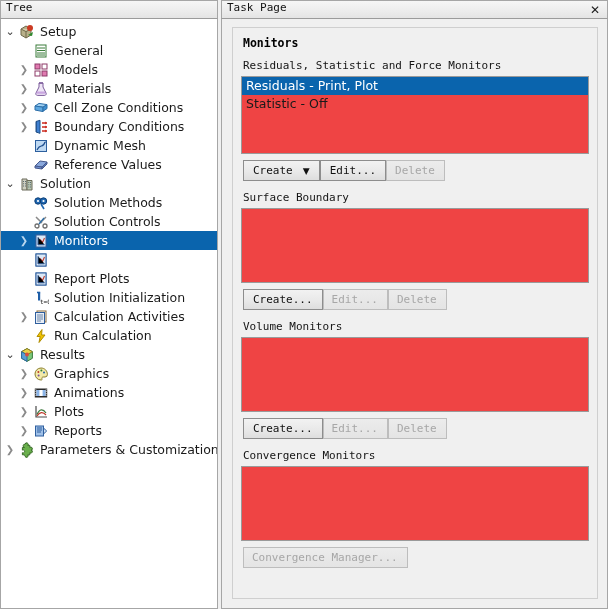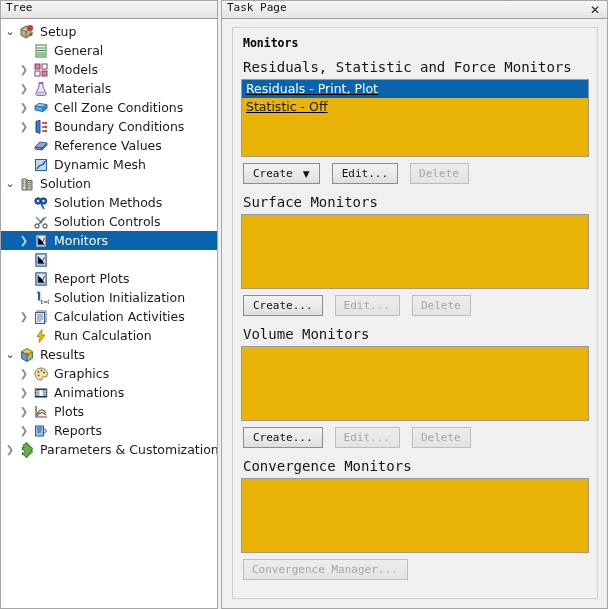--- a/index.html
+++ b/index.html
@@ -99,45 +99,44 @@
     padding:8px 8px 6px 8px;
     height:572px;
   }
   .sec-title{
     font-family:"DejaVu Sans Mono","Liberation Mono",monospace;
     font-size:11.5px;font-weight:bold;color:#000;
     margin:0 0 9px 2px;
   }
   .sec-label{
     font-family:"DejaVu Sans Mono","Liberation Mono",monospace;
-    font-size:14px;color:#141414;
+    font-size:11px;color:#141414;
     margin:0 0 4px 2px;
   }
   .listbox{
-    background:#eab308;
+    background:#ef4444;
     border:1px solid #9a9a9a;
     box-sizing:border-box;
     overflow:hidden;
-    text-decoration:underline;
   }
   .listbox.tall1{height:78px;}
   .listbox.tall2{height:75px;}
   .listbox.tall3{height:75px;}
   .listbox.tall4{height:75px;}
   .lb-item{
     height:18px;line-height:18px;
     padding-left:4px;
     font-size:12.5px;
     color:#1a1a1a;
     white-space:nowrap;
     cursor:default;
   }
   .lb-item.selected{background:#0a64ad;color:#ffffff;}
 
-  .btnrow{margin:6px 0 10px 2px;display:flex;gap:12px;}
+  .btnrow{margin:6px 0 10px 2px;display:flex;gap:0;}
   .btn{
     background:linear-gradient(to bottom,#f2f2f2 0%,#e9e9e9 55%,#dedede 100%);
     border:1px solid #8d8d8d;
     box-sizing:border-box;
     height:21px;
     padding:0 9px;
     display:inline-flex;align-items:center;justify-content:center;
     font-family:"DejaVu Sans Mono","Liberation Mono",monospace;
     font-size:11px;color:#111;
     cursor:pointer;
@@ -232,37 +231,37 @@
               <path d="M9 4h5M9 8h5M9 12h5" stroke="#cc2a1e" stroke-width="1.4"></path>
               <path d="M12.2 2.5L14 4l-1.8 1.5zM12.2 6.5L14 8l-1.8 1.5zM12.2 10.5L14 12l-1.8 1.5z" fill="#cc2a1e"></path>
             </svg>
           </span>
           <span class="tlabel">Boundary Conditions</span>
         </div>
         <div class="tree-row lvl1">
           <span class="twisty blank"></span>
           <span class="ticon">
             <svg width="16" height="16" viewBox="0 0 16 16">
+              <rect x="2.5" y="2.5" width="11" height="11" fill="#bfd9f2" stroke="#2c5f9e"></rect>
+              <path d="M4 12c3-7 6-1 8-8" stroke="#1f4f8f" fill="none" stroke-width="1.2"></path>
+              <path d="M12 4l1.2-1 .3 2.3z" fill="#1f4f8f"></path>
+            </svg>
+          </span>
+          <span class="tlabel">Dynamic Mesh</span>
+        </div>
+        <div class="tree-row lvl1">
+          <span class="twisty blank"></span>
+          <span class="ticon">
+            <svg width="16" height="16" viewBox="0 0 16 16">
               <path d="M2 9l5-5 7 1-5 5z" fill="#8aa8dc" stroke="#46598c"></path>
               <path d="M2 9v2l7 1v-2z" fill="#6f8fd0" stroke="#46598c"></path>
               <path d="M9 10l5-5v2l-5 5z" fill="#5577bb" stroke="#46598c"></path>
             </svg>
           </span>
           <span class="tlabel">Reference Values</span>
-        </div>
-        <div class="tree-row lvl1">
-          <span class="twisty blank"></span>
-          <span class="ticon">
-            <svg width="16" height="16" viewBox="0 0 16 16">
-              <rect x="2.5" y="2.5" width="11" height="11" fill="#bfd9f2" stroke="#2c5f9e"></rect>
-              <path d="M4 12c3-7 6-1 8-8" stroke="#1f4f8f" fill="none" stroke-width="1.2"></path>
-              <path d="M12 4l1.2-1 .3 2.3z" fill="#1f4f8f"></path>
-            </svg>
-          </span>
-          <span class="tlabel">Dynamic Mesh</span>
         </div>
         <div class="tree-row lvl0">
           <span class="twisty open">⌄</span>
           <span class="ticon">
             <svg width="16" height="16" viewBox="0 0 16 16">
               <path d="M3 3h5v11H3z" fill="#cfcfc0" stroke="#6b6b5a"></path>
               <path d="M8 4.5h5V14H8z" fill="#b9c6b0" stroke="#6b6b5a"></path>
               <path d="M4 5h1v1H4zM6 5h1v1H6zM4 7.2h1v1H4zM6 7.2h1v1H6zM4 9.4h1v1H4zM6 9.4h1v1H6zM9.3 6h1v1h-1zM11 6h1v1h-1zM9.3 8.2h1v1h-1zM11 8.2h1v1h-1zM9.3 10.4h1v1h-1zM11 10.4h1v1h-1z" fill="#5b6b73"></path>
             </svg>
           </span>
@@ -449,21 +448,21 @@
                 <span>Create</span>
                 <span class="caret">▼</span>
               </div>
               <div class="btn">
                 <span>Edit...</span>
               </div>
               <div class="btn disabled">
                 <span>Delete</span>
               </div>
             </div>
-            <div class="sec-label">Surface Monitors</div>
+            <div class="sec-label">Surface Boundary</div>
             <div class="listbox tall2"></div>
             <div class="btnrow">
               <div class="btn">
                 <span>Create...</span>
               </div>
               <div class="btn disabled">
                 <span>Edit...</span>
               </div>
               <div class="btn disabled">
                 <span>Delete</span>

